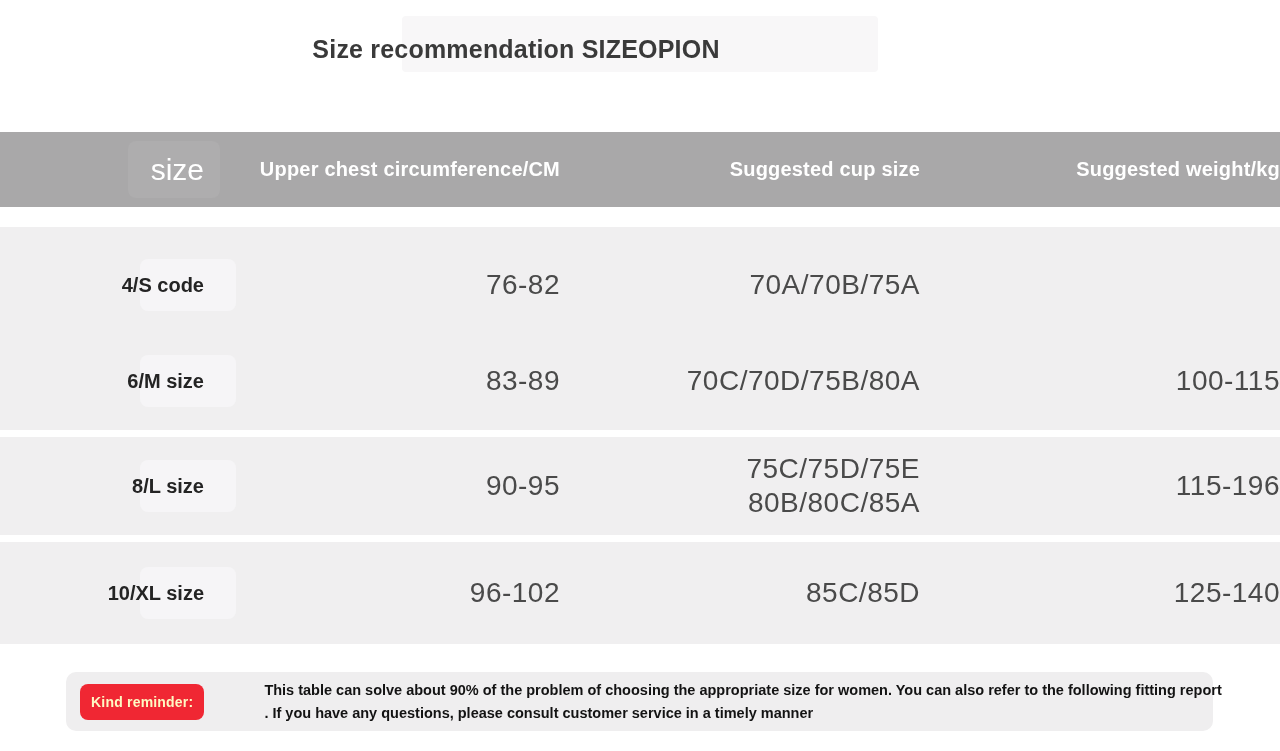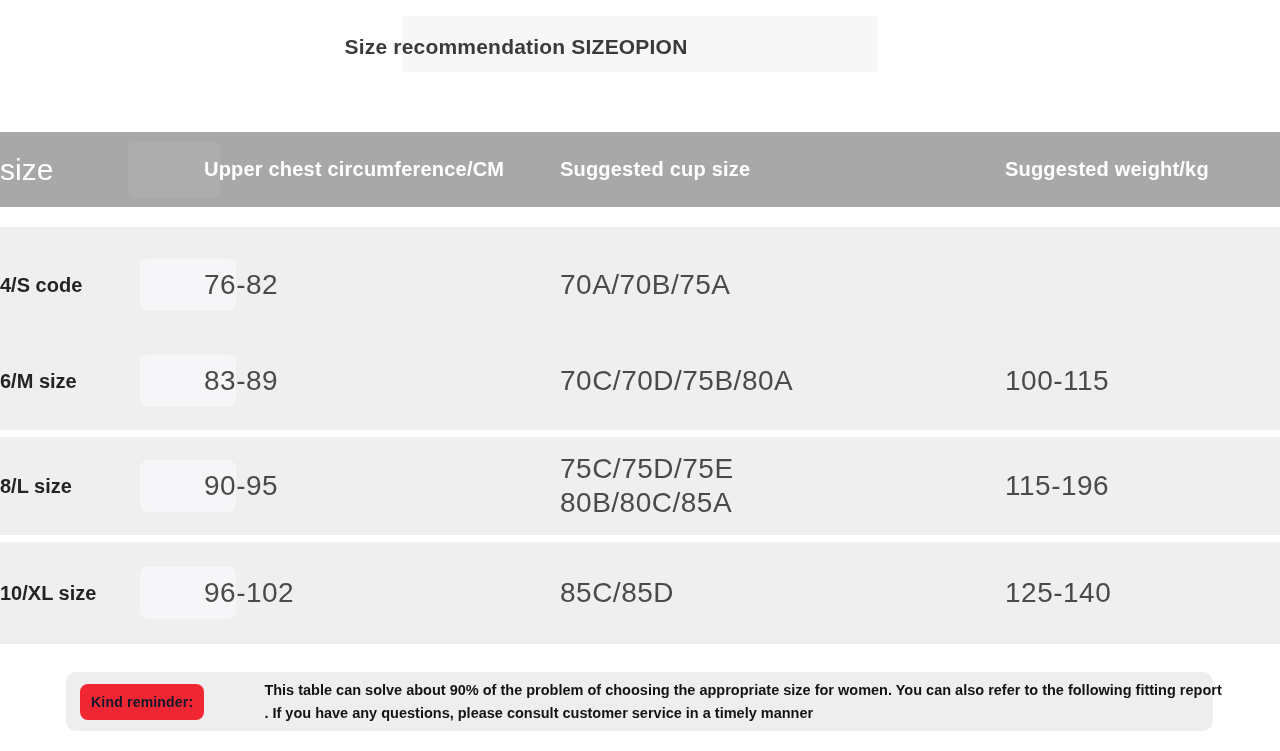--- a/index.html
+++ b/index.html
@@ -12,21 +12,21 @@
   }
 
   
   .title-artifact{
     position:absolute;left:402px;top:16px;width:476px;height:56px;
     background:#f8f7f8;border-radius:4px;
   }
   .page-title{
     position:absolute;left:0;top:35px;width:1032px;
     text-align:center;
-    font-size:21px;font-weight:600;color:#3a3a3a;
+    font-size:25px;font-weight:600;color:#3a3a3a;
     margin:0;letter-spacing:0.2px;
   }
 
   
   .trow, .thead{
     position:absolute;left:0;width:1280px;
     display:grid;
     grid-template-columns:204px 356px 360px 360px;
     align-items:center;
   }
@@ -37,21 +37,21 @@
   .head-patch{
     position:absolute;left:128px;top:9px;width:92px;height:57px;
     background:rgba(255,255,255,0.06);border-radius:8px;
   }
   .trow{background:var(--row-bg, #f0eff0);}
   .r1{top:227px;height:116px;}
   .r2{top:332px;height:98px;}
   .r3{top:437px;height:98px;}
   .r4{top:542px;height:102px;}
 
-  .cell{position:relative;text-align:left;z-index:1;}
+  .cell{position:relative;text-align:right;z-index:1;}
   .c4{padding-left:85px;}
 
   .hcol{font-size:20px;font-weight:700;color:#ffffff;letter-spacing:0.2px;}
   .hsize{font-size:30px;font-weight:500;color:#ffffff;}
 
   .size-label{font-size:20px;font-weight:600;color:#242424;}
   .size-label .label-text{position:relative;z-index:2;}
   .erase-patch{
     position:absolute;left:140px;top:50%;
     width:96px;height:52px;transform:translateY(-50%);
@@ -63,21 +63,21 @@
 
   
   .reminder{
     position:absolute;left:66px;top:672px;width:1147px;height:59px;
     background:#efeeef;border-radius:10px;
     display:flex;align-items:center;
   }
   .badge{
     margin-left:14px;
     background:var(--badge-red, #f02733);
-    color:#0f172a;font-size:14px;font-weight:700;
+    color:#fef9c3;font-size:14px;font-weight:700;
     padding:10px 11px;border-radius:8px;white-space:nowrap;
     letter-spacing:0.2px;
   }
   .reminder-text{
     margin-left:60px;
     font-size:14.5px;font-weight:600;color:#131313;
     line-height:23px;white-space:nowrap;
   }
 </style>
 </head>

